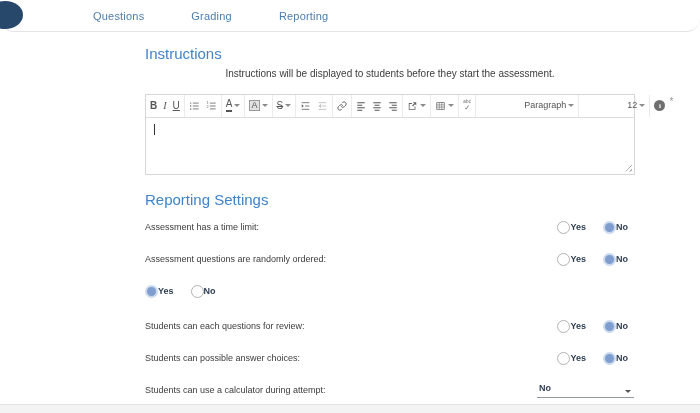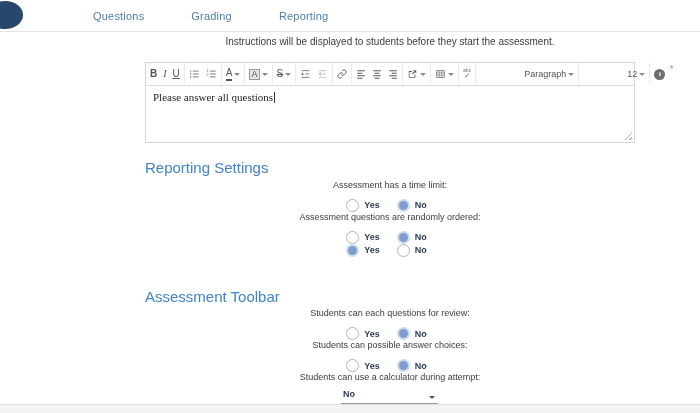--- a/index.html
+++ b/index.html
@@ -3,21 +3,21 @@
 <meta charset="utf-8">
 <style>
   html,body{margin:0;padding:0;}
   body{
     width:700px;height:413px;position:relative;overflow:hidden;
     background:#ffffff;font-family:"Liberation Sans",sans-serif;
     -webkit-font-smoothing:antialiased;
   }
   
   .tabbar{position:absolute;top:0;left:0;right:0;height:31px;background:#fff;
-    border-bottom:1px solid #e4e4e4;display:flex;align-items:center;}
+    border-bottom:1px solid #e4e4e4;display:flex;align-items:center;border-radius:14px;}
   .fab{position:absolute;left:-13px;top:1px;width:36px;height:28px;border-radius:50%;background:#27486b;}
   .tabs{display:flex;gap:47px;margin-left:93px;}
   .tab{font-size:11px;color:#4b7dad;cursor:pointer;letter-spacing:.2px;}
   
   .main{position:absolute;left:145px;top:31px;width:490px;}
   .section-head{color:#4083c9;font-weight:500;font-size:15px;line-height:1.1;}
   .head-instructions{margin-top:15px;}
   .help{font-size:10px;color:#3b3b3b;margin:5px 0 15px;text-align:center;}
   
   .editor{border:1px solid #d6d6d6;background:#fff;}
@@ -45,24 +45,24 @@
   .econtent{position:relative;height:46px;padding:5px 7px;font-family:"Liberation Serif",serif;
     font-size:11px;color:#1f1f1f;cursor:text;}
   .cursor{display:inline-block;width:1px;height:11px;background:#333;vertical-align:text-bottom;margin-left:1px;}
   .resize-handle{position:absolute;right:2px;bottom:2px;width:8px;height:8px;
     clip-path:polygon(100% 0,100% 100%,0 100%);
     background:repeating-linear-gradient(135deg,#b5b5b5 0 1px,transparent 1px 3px);}
   
   .head-settings{margin-top:17px;}
   .head-toolbar{margin-top:13px;}
   .rows{margin-top:3px;}
-  .row{display:flex;align-items:center;justify-content:space-between;height:32px;flex-direction:column;}
+  .row{display:flex;align-items:center;justify-content:space-between;height:32px;}
   .row-label{font-size:9px;color:#3b3b3b;}
   .radio-group{display:flex;align-items:center;gap:17px;padding-right:7px;}
-  .opt{display:flex;align-items:center;gap:5px;cursor:pointer;}
+  .opt{display:flex;align-items:center;cursor:pointer;}
   .rc{width:13px;height:13px;border-radius:50%;border:1px solid #b3b3b3;background:#fff;
     box-sizing:border-box;display:flex;align-items:center;justify-content:center;flex:0 0 auto;}
   .opt.selected .rc{border:none;background:#ccdaee;}
   .opt.selected .rc::after{content:"";width:9px;height:9px;border-radius:50%;background:#7f9ecf;}
   .opt-label{font-size:9px;font-weight:bold;color:#2e3d52;}
   .select{width:92px;display:flex;align-items:flex-end;justify-content:space-between;
     border-bottom:1px solid #8f9aa3;padding:0 3px 4px 2px;cursor:pointer;margin-right:1px;}
   .select-value{font-size:9px;font-weight:bold;color:#2e3d52;}
   .select .caret{border-top-color:#555;}
   
@@ -76,20 +76,21 @@
   <div class="fab"></div>
   <div class="tabs">
     <span class="tab">Questions</span>
     <span class="tab">Grading</span>
     <span class="tab">Reporting</span>
   </div>
 </div>
 
 <div class="main">
 
+  <div class="section-head head-instructions">Instructions</div>
   <div class="help">Instructions will be displayed to students before they start the assessment.</div>
 
   <div class="editor">
     <div class="toolbar">
 
       <div class="tgroup">
         <span class="tbtn glyph-bold">B</span>
         <span class="tbtn glyph-italic">I</span>
         <span class="tbtn glyph-underline">U</span>
       </div>
@@ -219,21 +220,21 @@
       <div class="tgroup">
         <span class="info-circle">
           <span>i</span>
         </span>
       </div>
 
       <span class="required">*</span>
     </div>
 
     <div class="econtent">
-      <span>Please answer all questions</span><span class="cursor"></span>
+      <span class="cursor"></span>
       <span class="resize-handle"></span>
     </div>
   </div>
 
   <div class="section-head head-settings">Reporting Settings</div>
   <div class="rows">
 
     <div class="row">
       <span class="row-label">Assessment has a time limit:</span>
       <div class="radio-group">
@@ -269,21 +270,20 @@
           <span class="opt-label">Yes</span>
         </label>
         <label class="opt">
           <span class="rc"></span>
           <span class="opt-label">No</span>
         </label>
       </div>
     </div>
   </div>
 
-  <div class="section-head head-toolbar">Assessment Toolbar</div>
   <div class="rows">
 
     <div class="row">
       <span class="row-label">Students can each questions for review:</span>
       <div class="radio-group">
         <label class="opt">
           <span class="rc"></span>
           <span class="opt-label">Yes</span>
         </label>
         <label class="opt selected">

